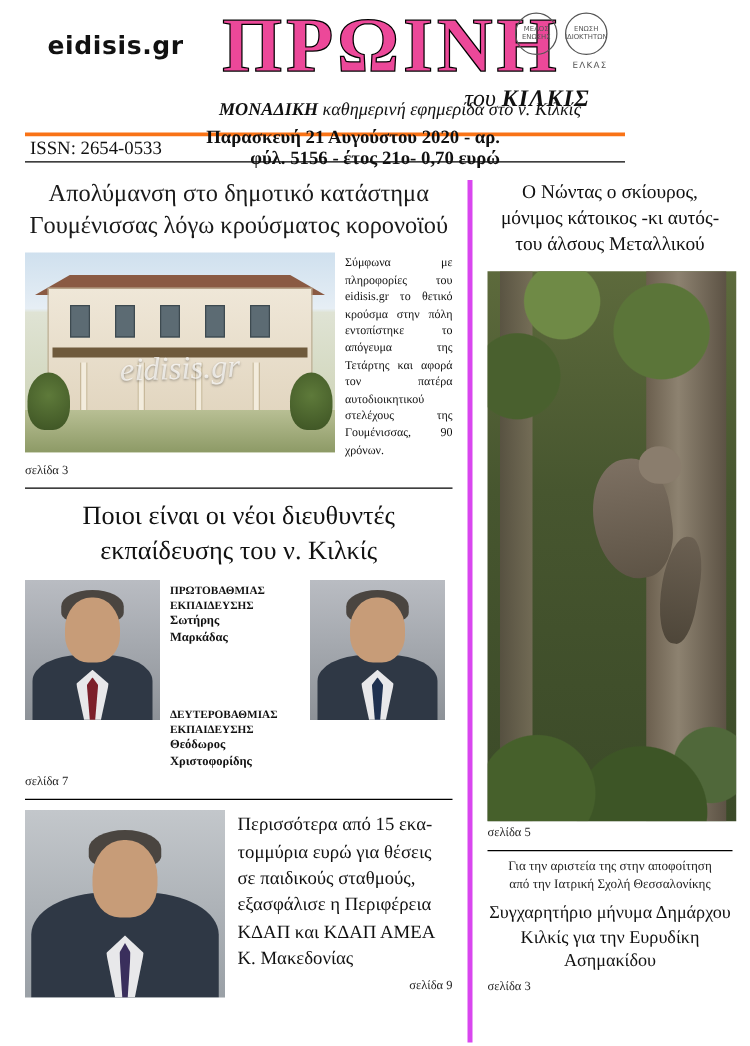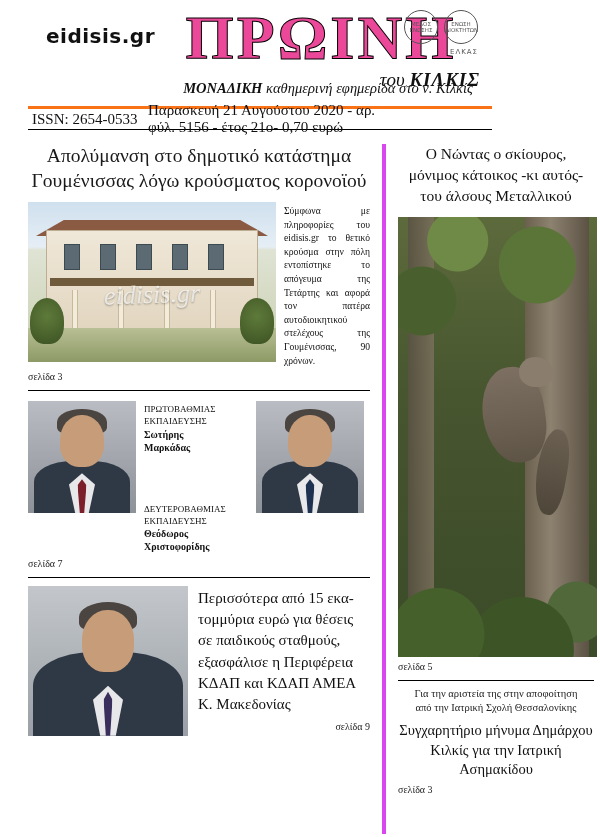--- a/index.html
+++ b/index.html
@@ -10,21 +10,21 @@
     font-family: "Liberation Serif", serif;
     color: #111;
     overflow: hidden;
     position: relative;
   }
 
   .page {
     width: 520px;
     height: 837px;
     position: relative;
-    padding: 0 28px;
+    padding: 0 20px;
   }
 
   
   .masthead {
     position: relative;
     height: 98px;
     padding-top: 14px;
   }
   .brand-site {
     position: absolute;
@@ -111,21 +111,21 @@
   .infobar {
     border-top: 3px solid #f97316;
     border-bottom: 1px solid #000;
     height: 24px;
     display: flex;
     align-items: center;
     font-size: 15px;
     margin-top: 8px;
   }
   .infobar .issn { width: 120px; padding-left: 4px; }
-  .infobar .dateline { flex: 1; text-align: left; padding-right: 100px; }
+  .infobar .dateline { flex: 1; text-align: right; padding-right: 100px; font-weight: bold; }
 
   
   .content {
     display: flex;
     gap: 12px;
     margin-top: 14px;
     height: 690px;
   }
   .col-left { width: 348px; position: relative; }
   .col-right {
@@ -290,21 +290,21 @@
     width: 9px; height: 34px;
     background: #7c1f2a;
     clip-path: polygon(50% 0, 100% 18%, 74% 100%, 26% 100%, 0 18%);
   }
   .dir-caption {
     width: 104px;
     font-size: 9px;
     line-height: 1.35;
     padding-top: 2px;
   }
-  .dir-caption .lbl { font-weight: normal; }
+  .dir-caption .lbl { font-weight: bold; }
   .dir-caption .nm { font-weight: bold; font-size: 10px; }
   .dir-caption.second { margin-top: 46px; }
 
   
   .story3 { display: flex; gap: 10px; margin-top: 8px; }
   .photo-portrait3 {
     width: 160px; height: 150px;
     position: relative;
     overflow: hidden;
     background: linear-gradient(180deg,#c3c7cb,#9aa0a6);
@@ -457,20 +457,24 @@
             <div class="watermark">eidisis.gr</div>
           </div>
           <div class="story1-text">Σύμφωνα με πληροφορίες του eidisis.gr το θετικό κρούσμα στην πόλη εντοπίστηκε το απόγευμα της Τετάρτης και αφορά τον πατέρα αυτοδιοικητικού στελέχους της Γουμένισσας, 90 χρόνων.</div>
         </div>
         <div class="pagenote">σελίδα 3</div>
       </div>
 
       <div class="rule"></div>
 
       <div class="story2">
+        <div class="headline-lg">
+          <div>Ποιοι είναι οι νέοι διευθυντές</div>
+          <div>εκπαίδευσης του ν. Κιλκίς</div>
+        </div>
 
         <div class="dir-row">
           <div class="portrait">
             <div class="p-body"></div>
             <div class="p-hair"></div>
             <div class="p-head"></div>
             <div class="p-shirt"></div>
             <div class="p-tie"></div>
           </div>
 
@@ -547,20 +551,20 @@
 
       <div class="sep-line"></div>
 
       <div class="right-lower">
         <div class="kicker">
           <div>Για την αριστεία της στην αποφοίτηση</div>
           <div>από την Ιατρική Σχολή Θεσσαλονίκης</div>
         </div>
         <div class="headline-r2">
           <div>Συγχαρητήριο μήνυμα Δημάρχου</div>
-          <div>Κιλκίς για την Ιατρική Ασημακίδου</div>
+          <div>Κιλκίς για την Ευρυδίκη Ασημακίδου</div>
         </div>
         <div class="pagenote">σελίδα 3</div>
       </div>
 
     </div>
   </div>
 </div>
 
 </body></html>

